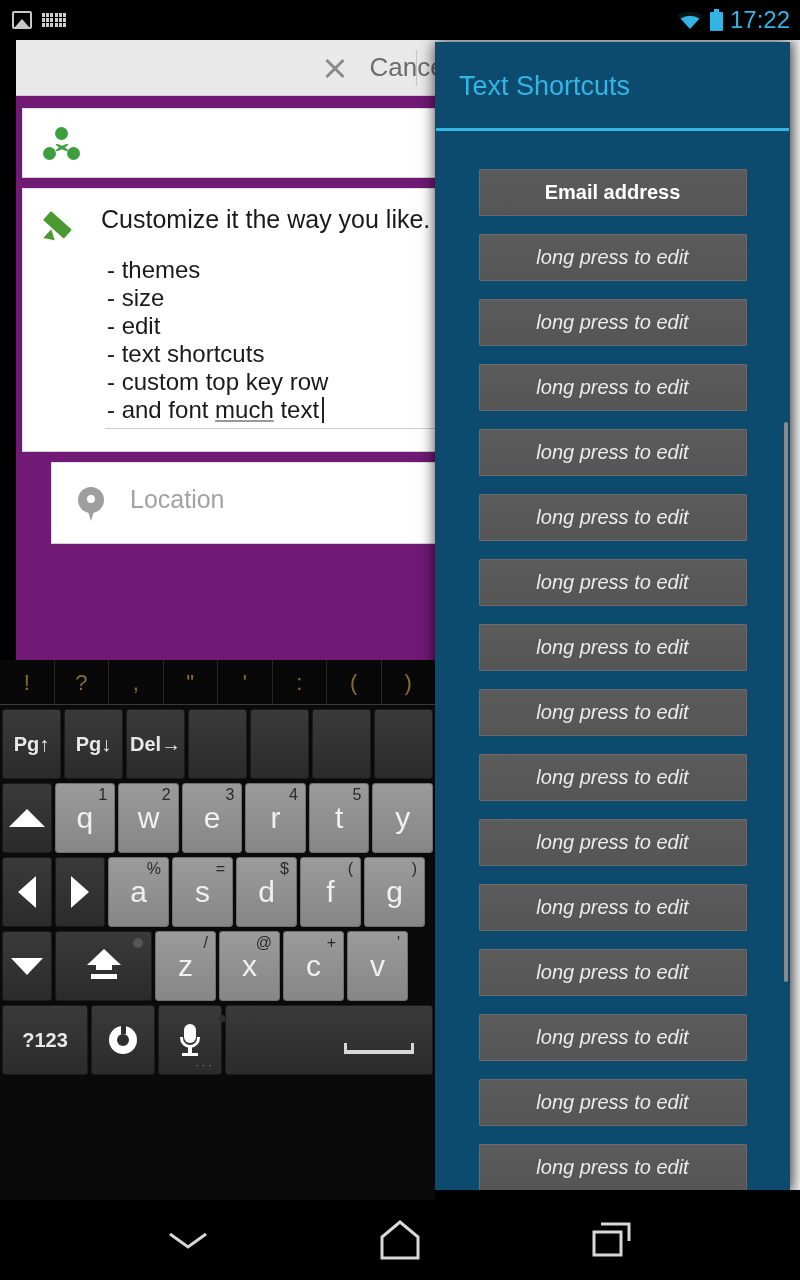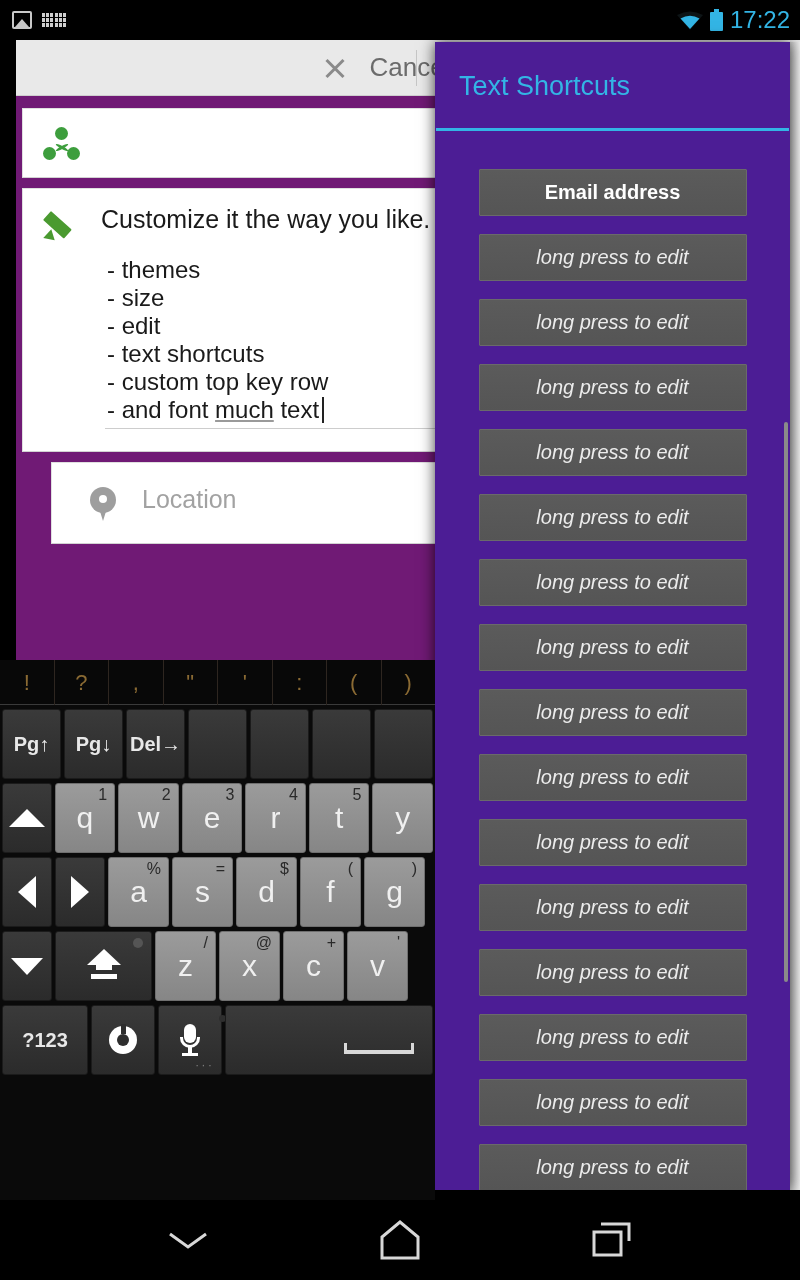--- a/index.html
+++ b/index.html
@@ -80,21 +80,21 @@
 
   .pin-icon { width: 26px; height: 34px; position: relative; }
   .pin-icon .head { position: absolute; left: 0; top: 0; width: 26px; height: 26px; border-radius: 50%; background: #9e9e9e; }
   .pin-icon .dot { position: absolute; left: 9px; top: 8px; width: 8px; height: 8px; border-radius: 50%; background: #fff; }
   .pin-icon .tail { position: absolute; left: 8px; top: 18px; width: 0; height: 0; border-left: 5px solid transparent; border-right: 5px solid transparent; border-top: 16px solid #9e9e9e; }
   .placeholder { font-size: 25px; color: #a2a2a2; }
 
   
   #dialog {
     position: absolute; left: 435px; top: 42px; width: 355px; height: 1148px;
-    background: #4c1d95; box-shadow: 0 0 14px rgba(0,0,0,.75);
+    background: #0c4a6e; box-shadow: 0 0 14px rgba(0,0,0,.75);
     overflow: hidden;
   }
   #dialog-title {
     color: #33b5e5; font-size: 27px; padding: 29px 0 0 24px; height: 86px;
   }
   #dialog-titlebar-rule { height: 3px; background: #33b5e5; margin: 0 1px; }
   #dialog-list { padding: 38px 0 0 0; }
   .shortcut-btn {
     width: 268px; height: 47px; margin: 0 auto 18px auto;
     background: linear-gradient(#5b5b5b, #555555); color: #fff;
@@ -246,21 +246,21 @@
           <div>- size</div>
           <div>- edit</div>
           <div>- text shortcuts</div>
           <div>- custom top key row</div>
           <div><span>- and font </span><span class="u">much</span><span> text</span><span class="caret"></span></div>
         </div>
         <div class="compose-underline"></div>
       </div>
     </div>
 
-    <div class="card" style="padding:22px 12px;margin-left:35px;">
+    <div class="card" style="padding:22px 0;margin-left:35px;">
       <div class="ico">
         <span class="pin-icon">
           <span class="head"></span>
             <span class="tail"></span>
             <span class="dot"></span>
         </span>
       </div>
       <div class="body">
         <div class="placeholder">Location</div>
       </div>

